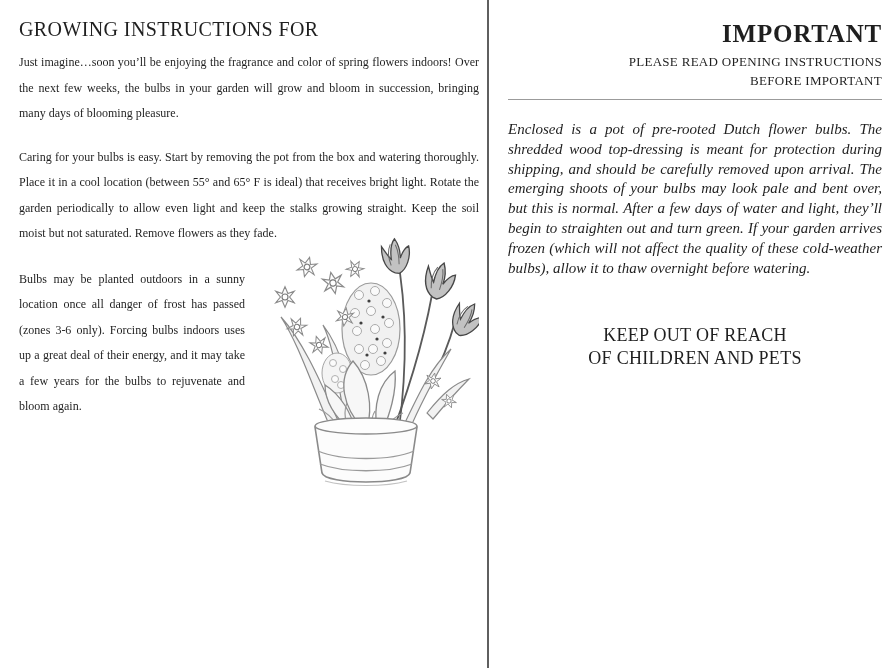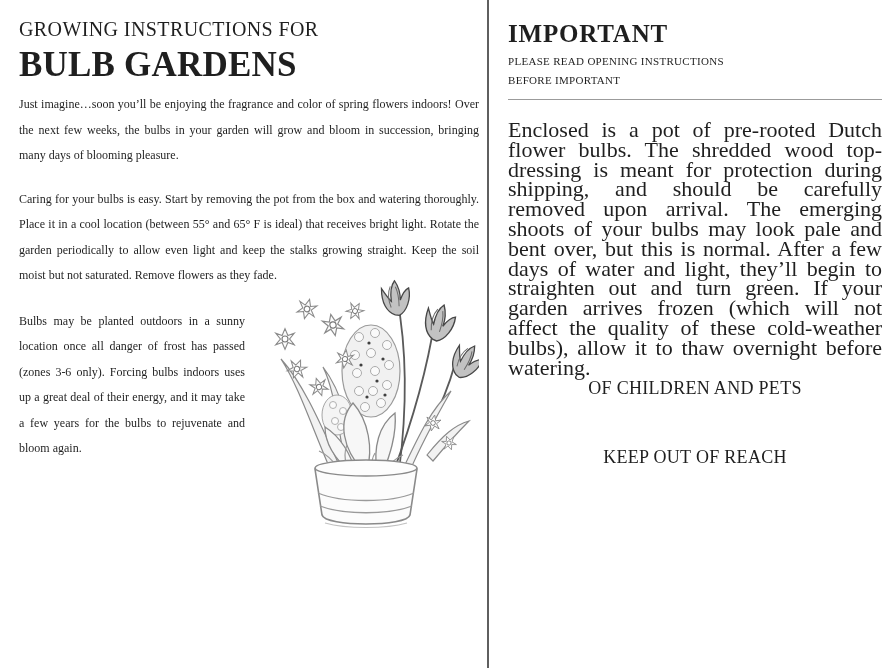--- a/index.html
+++ b/index.html
@@ -24,42 +24,41 @@
   .title  { font-size: 35px; line-height: 38px; font-weight: bold; margin: 4px 0 0 0; letter-spacing: 0.2px; }
   .body-lg { font-size: 12px; line-height: 25.5px; text-align: justify; margin: 0; }
   .p1 { margin-top: 8px; }
   .p2 { margin-top: 18px; }
   .wrap-block { margin: 0; }
   .illustration { float: right; width: 228px; height: 256px; margin: -14px 0 0 6px; }
   .p3 { padding-top: 20px; }
 
   
   .col-right { position: absolute; left: 508px; top: 20px; width: 374px; }
-  .important { font-size: 25px; line-height: 28px; font-weight: bold; text-align: left; letter-spacing: 0.8px; }
-  .sub { font-size: 11px; line-height: 19px; text-align: left; letter-spacing: 0.3px; }
+  .important { font-size: 25px; line-height: 28px; font-weight: bold; text-align: right; letter-spacing: 0.8px; }
+  .sub { font-size: 13px; line-height: 19px; text-align: right; letter-spacing: 0.3px; }
   .sub1 { margin-top: 4px; }
   .rule { border: none; border-top: 1px solid var(--rule, #9b9b9b); margin: 9px 0 0 0; }
-  .body-sm { font-size: 22px; line-height: 19.8px; text-align: justify; margin: 20px 0 0 0; }
+  .body-sm { font-size: 15px; line-height: 19.8px; text-align: justify; margin: 20px 0 0 0; font-style: italic; }
   .warning { font-size: 18px; line-height: 23px; text-align: center; letter-spacing: 0.3px; }
   .warning1 { margin-top: 46px; }
   .note {
     font-family: "Liberation Sans", "DejaVu Sans", sans-serif;
     font-style: italic; font-size: 15.5px; line-height: 20px;
     margin: 32px 0 0 0;
   }
   .note-label { font-style: normal; font-weight: bold; margin-right: 5px; }
 </style>
 </head>
 <body>
 
 <div class="page">
 
   <div class="col-left">
     <div class="kicker">GROWING INSTRUCTIONS FOR</div>
-    <h1 class="title">BULB GARDENS</h1>
     <p class="body-lg p1">Just imagine…soon you’ll be enjoying the fragrance and color of spring flowers indoors! Over the next few weeks, the bulbs in your garden will grow and bloom in succession, bringing many days of blooming pleasure.</p>
     <p class="body-lg p2">Caring for your bulbs is easy. Start by removing the pot from the box and watering thoroughly. Place it in a cool location (between 55° and 65° F is ideal) that receives bright light. Rotate the garden periodically to allow even light and keep the stalks growing straight. Keep the soil moist but not saturated. Remove flowers as they fade.</p>
 
     <div class="wrap-block">
       <div class="illustration">
         <svg viewBox="0 0 228 256" width="228" height="256">
           <defs>
             <g id="daff">
               <path d="M0,-9 L2.5,-3 L8,-5 L4,0 L8,5 L2.5,3 L0,9 L-2.5,3 L-8,5 L-4,0 L-8,-5 L-2.5,-3 Z" fill="#fcfcfc" stroke="#8a8a8a" stroke-width="1"></path>
               <circle r="2.6" fill="#ffffff" stroke="#7a7a7a" stroke-width="1"></circle>
@@ -156,17 +155,17 @@
   </div>
 
   <div class="divider"></div>
 
   <div class="col-right">
     <div class="important">IMPORTANT</div>
     <div class="sub sub1">PLEASE READ OPENING INSTRUCTIONS</div>
     <div class="sub">BEFORE IMPORTANT</div>
     <hr class="rule">
     <p class="body-sm">Enclosed is a pot of pre-rooted Dutch flower bulbs. The shredded wood top-dressing is meant for protection during shipping, and should be carefully removed upon arrival. The emerging shoots of your bulbs may look pale and bent over, but this is normal. After a few days of water and light, they’ll begin to straighten out and turn green. If your garden arrives frozen (which will not affect the quality of these cold-weather bulbs), allow it to thaw overnight before watering.</p>
+    <div class="warning warning1">KEEP OUT OF REACH</div>
     <div class="warning">OF CHILDREN AND PETS</div>
-    <div class="warning warning1">KEEP OUT OF REACH</div>
   </div>
 
 </div>
 
 </body></html>

